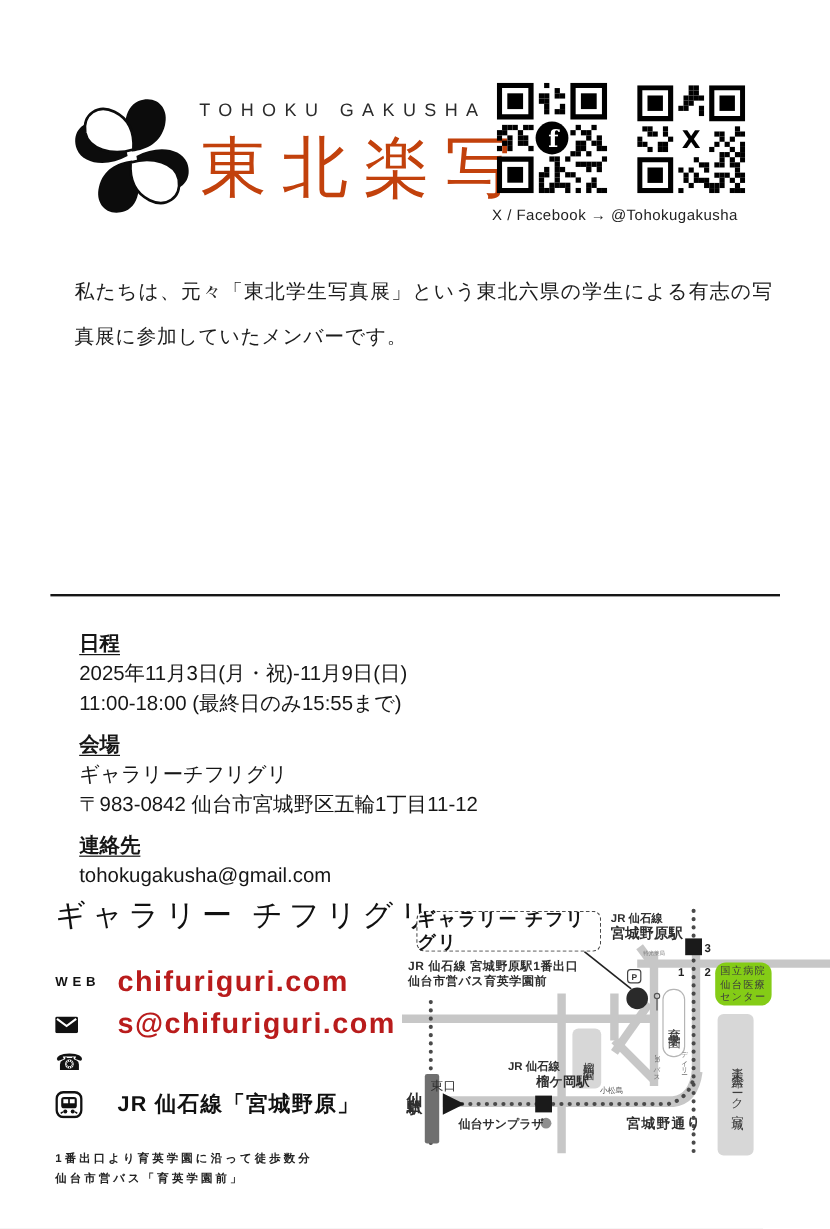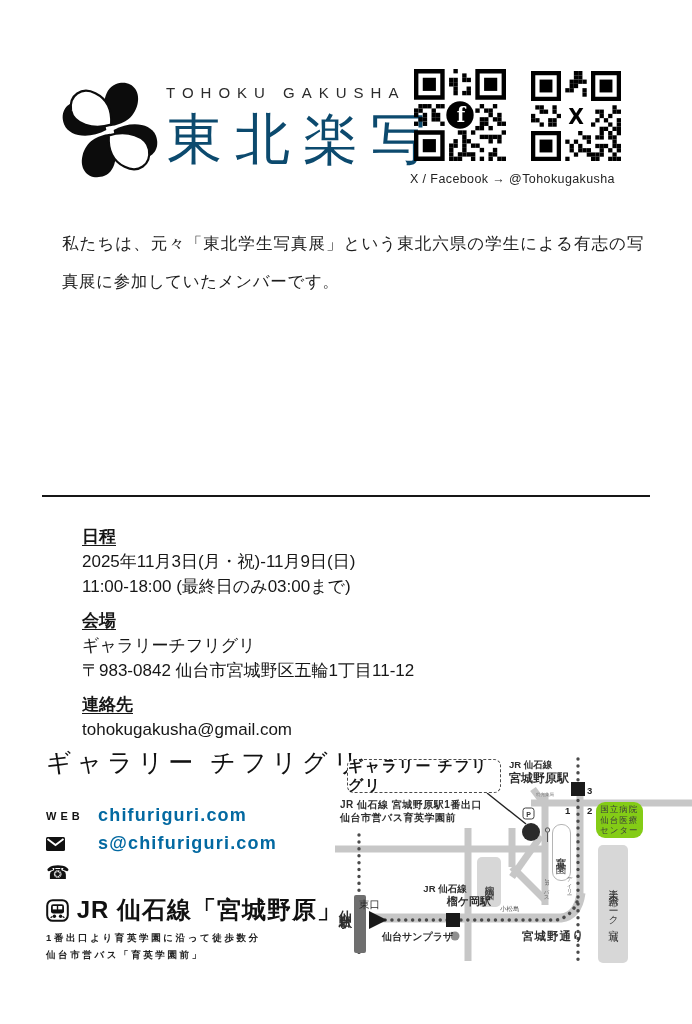--- a/index.html
+++ b/index.html
@@ -6,45 +6,45 @@
   html,body { background:#e8e8e8; }
   .page {
     position:relative; width:692px; height:1024px; margin:0 auto;
     background:#ffffff; overflow:hidden; color:#1f1f1f;
     font-family:"Liberation Sans", sans-serif;
   }
   .abs { position:absolute; }
 
   
   .brand-en { font-size:15px; letter-spacing:7px; color:#2b2b2b; white-space:nowrap;text-align:right; }
-  .brand-jp { font-size:55px; letter-spacing:13px; color:#0c4a6e;
+  .brand-jp { font-size:55px; letter-spacing:13px; color:#c2410c;
               font-family:"Liberation Serif", "DejaVu Serif", serif; font-weight:500; white-space:nowrap; }
   .qr-caption { font-size:12.5px; color:#222; letter-spacing:.4px; white-space:nowrap; }
 
   
   .intro { width:582px; font-size:16.5px; line-height:38px; letter-spacing:.6px;
            color:#1c1c1c; text-align:justify; }
 
   .divider { left:42px; top:495px; width:608px; height:2px; background:#161616; }
 
   
   .details { left:66px; top:524px; font-size:17px; line-height:25px; color:#161616; }
-  .details .grp { margin-bottom:9px;margin-left:16px; }
+  .details .grp { margin-bottom:9px; }
   .details .hd { font-weight:bold; text-decoration:underline; text-underline-offset:3px; }
 
   
   .gcol { left:46px; top:746px; width:296px; }
   .gname { font-size:25px; letter-spacing:5px; color:#111; font-weight:500; white-space:nowrap; }
   .grow { display:flex; align-items:center; margin-top:7px; }
   .gweb-label { font-size:11px; letter-spacing:4px; font-weight:bold; width:52px; color:#111; }
-  .gbig { font-size:18px; font-weight:bold; letter-spacing:1.2px; color:#0369a1; white-space:nowrap; }
+  .gbig { font-size:24px; font-weight:bold; letter-spacing:1.2px; color:#b91c1c; white-space:nowrap; }
   .gphone { letter-spacing:4.5px; }
   .gicon { width:52px; display:flex; justify-content:flex-start; align-items:center; }
   .glyph-icon { font-family:"DejaVu Sans", sans-serif; font-size:19px; color:#111; }
-  .gjr { font-size:24px; font-weight:bold; letter-spacing:1px; color:#111; white-space:nowrap; }
+  .gjr { font-size:18px; font-weight:bold; letter-spacing:1px; color:#111; white-space:nowrap; }
   .gnote { font-size:9.5px; font-weight:bold; letter-spacing:2.6px; color:#222; margin-top:4px; white-space:nowrap; }
 
   
   .map { left:335px; top:745px; width:357px; height:262px; }
   .map .lbl { position:absolute; color:#2e2e2e; white-space:nowrap; }
   .vt { writing-mode:vertical-rl; text-orientation:mixed; white-space:nowrap; }
   .dashbox { position:absolute; left:12px; top:14px; width:154px; height:34px;
              border:1.6px dashed #4a4a4a; border-radius:7px; display:flex;
              align-items:center; justify-content:center; font-size:15px; font-weight:bold;
              letter-spacing:1.5px; color:#141414; background:#fff; }
@@ -283,21 +283,21 @@
   <div class="abs intro" style="left:62px;top:224px;">
     <p>私たちは、元々「東北学生写真展」という東北六県の学生による有志の写真展に参加していたメンバーです。</p>
   </div>
 
   <div class="abs divider"></div>
 
   <div class="abs details">
     <div class="grp">
       <div class="hd">日程</div>
       <div>2025年11月3日(月・祝)-11月9日(日)</div>
-      <div>11:00-18:00 (最終日のみ03:00まで)</div>
+      <div>11:00-18:00 (最終日のみ15:55まで)</div>
     </div>
     <div class="grp">
       <div class="hd">会場</div>
       <div>ギャラリーチフリグリ</div>
       <div>〒983-0842 仙台市宮城野区五輪1丁目11-12</div>
     </div>
     <div class="grp">
       <div class="hd">連絡先</div>
       <div>tohokugakusha@gmail.com</div>
     </div>
@@ -333,21 +333,21 @@
           <rect x="6.8" y="7" width="4" height="3.4" fill="#fff"></rect>
             <rect x="12.2" y="7" width="4" height="3.4" fill="#fff"></rect>
           <circle cx="8.4" cy="17.3" r="1.7" fill="#111"></circle>
             <circle cx="14.6" cy="17.3" r="1.7" fill="#111"></circle>
           <path d="M4.6,18.8 l1.8,-1.3 M16.6,17.5 l1.8,1.3" stroke="#111" stroke-width="1.2"></path>
         </svg>
       </span>
       <span class="gjr">JR 仙石線「宮城野原」</span>
     </div>
 
-    <div class="gnote" style="margin-top:6px;">1番出口より育英学園に沿って徒歩数分</div>
+    <div class="gnote" style="margin-top:27px;">1番出口より育英学園に沿って徒歩数分</div>
     <div class="gnote">仙台市営バス「育英学園前」</div>
   </div>
 
   <div class="abs map">
     <svg class="abs" style="left:0;top:0;" width="357" height="262" viewBox="0 0 357 262">
 
       <g stroke="#c7c7c7" stroke-width="7" fill="none">
         <path d="M0,104 H211"></path>
         <path d="M133,83 V216"></path>
         <path d="M177,83 V122"></path>

